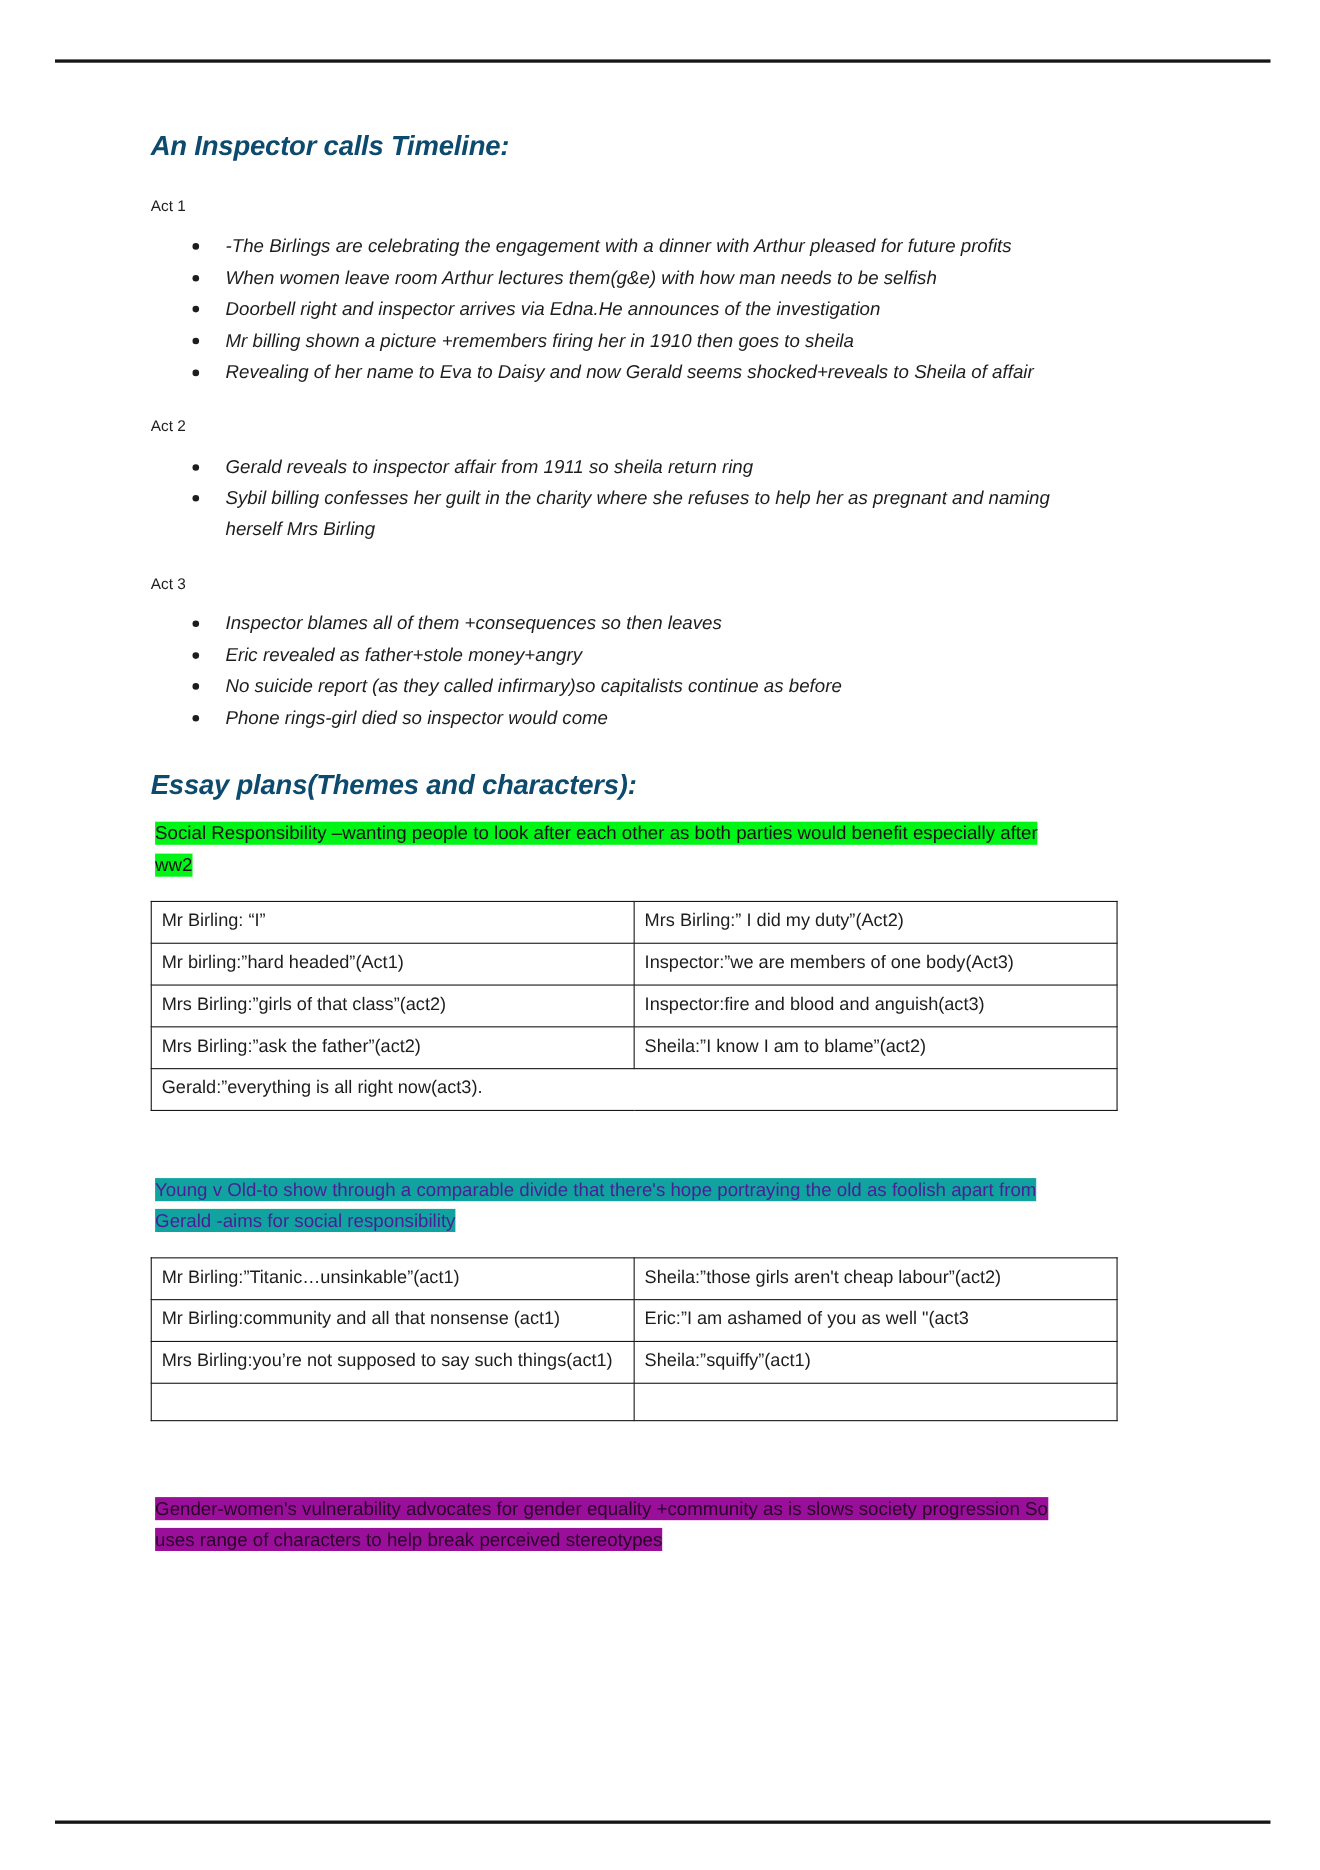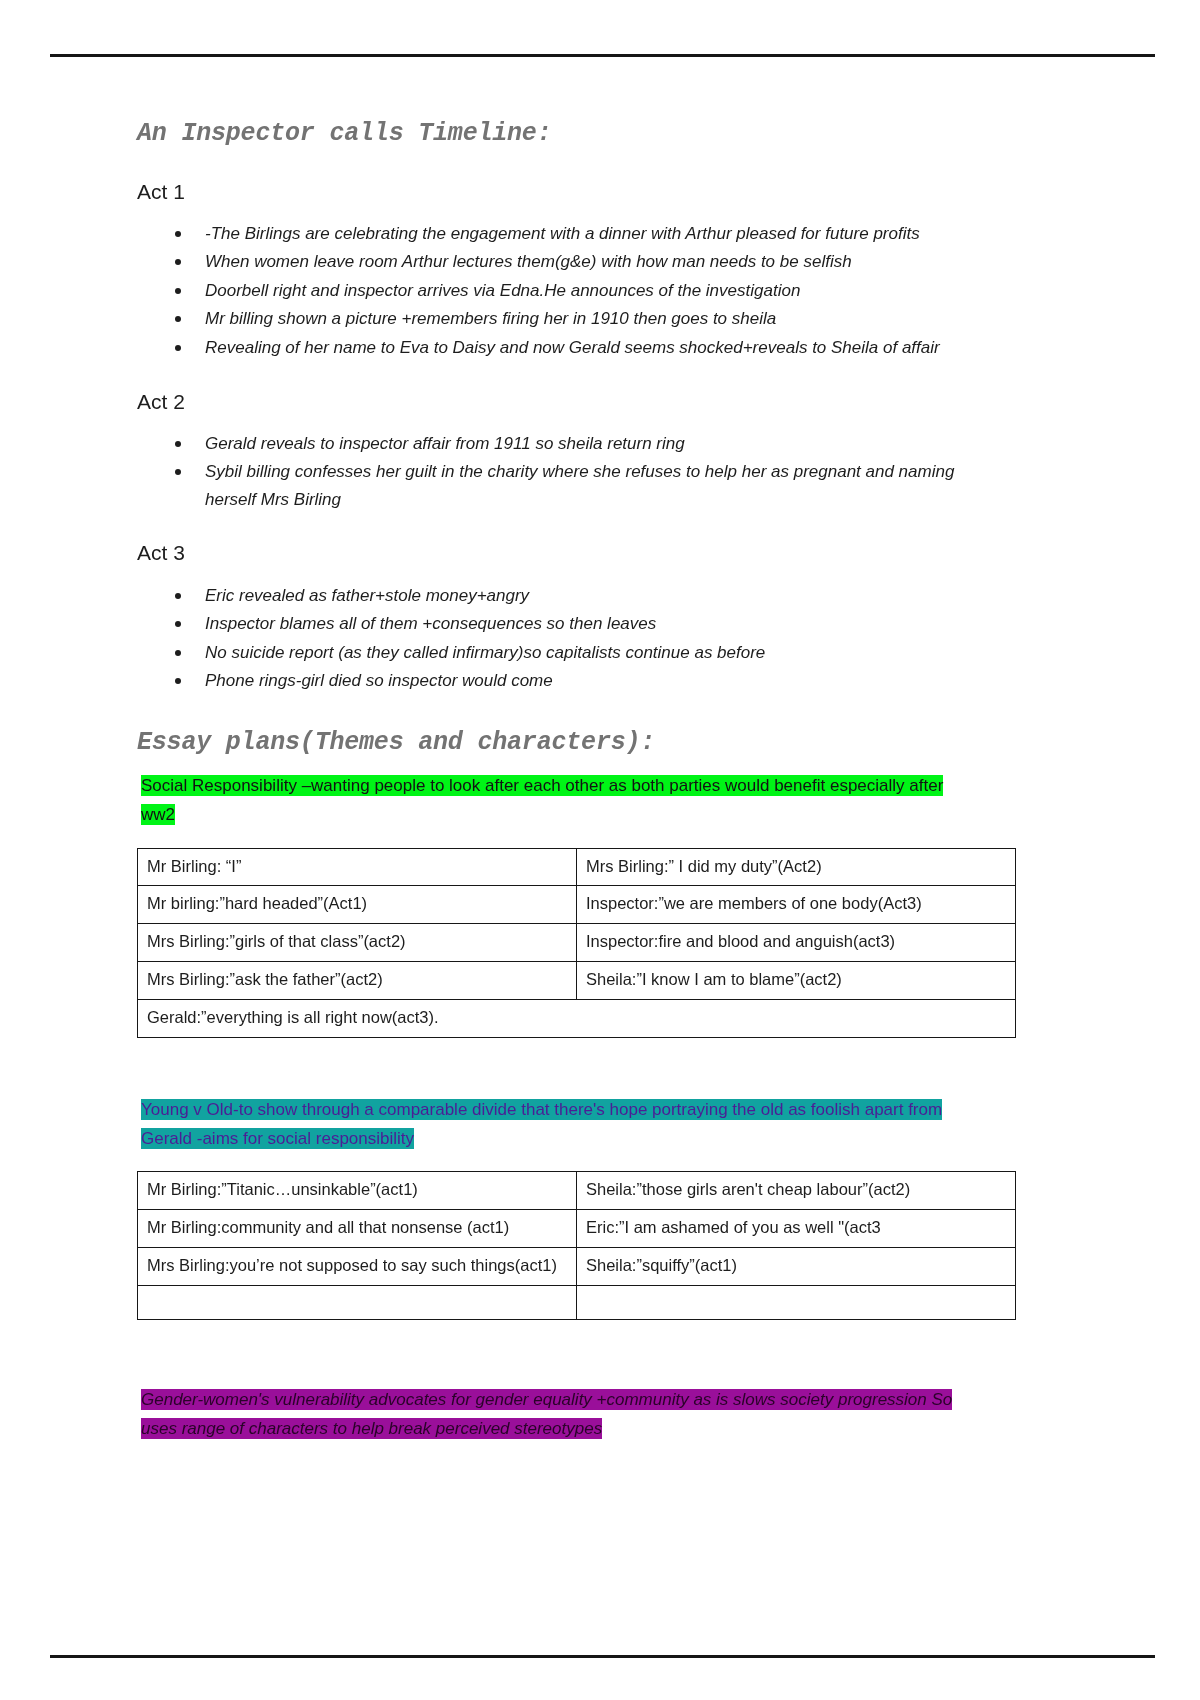--- a/index.html
+++ b/index.html
@@ -40,31 +40,30 @@
     width: 845px;
   }
 
   h1.doc-heading {
     font-size: 25px;
     font-weight: bold;
     font-style: italic;
     letter-spacing: -0.2px;
     margin: 0 0 30px 0;
     line-height: 1.1;
-    color: #737373;
-    font-family: Liberation Mono, monospace;
+    color: #0c4a6e;
   }
 
   h1.doc-heading.second {
     margin-top: 34px;
     margin-bottom: 16px;
   }
 
   .act-label {
-    font-size: 21px;
+    font-size: 14px;
     line-height: 1.35;
     margin: 16px 0 14px 0;
     color: #1d1d1d;
   }
 
   ul.bullets {
     list-style: none;
     margin: 11px 0 26px 0;
     padding: 0;
     font-style: italic;
@@ -94,21 +93,21 @@
     margin: 0 0 18px 0;
     padding-left: 4px;
   }
   .hl-block .hl {
     padding: 1px 0;
     box-decoration-break: clone;
     -webkit-box-decoration-break: clone;
   }
   .hl-green .hl { background: #00f416; color: #121212; }
   .hl-teal  .hl { background: #11a3a0; color: #4c1d95; }
-  .hl-purple .hl { background: #9a0f9a; color: #2a0329; font-style: italic; }
+  .hl-purple .hl { background: #9a0f9a; color: #2a0329; }
 
   .quote-table {
     width: 840px;
     border-collapse: collapse;
     margin: 0 12px 20px 0;
     table-layout: fixed;
   }
   .quote-table td {
     border: 1.6px solid #171717;
     padding: 6px 9px 7px 9px;
@@ -146,22 +145,22 @@
     </ul>
 
     <p class="act-label">Act 2</p>
     <ul class="bullets">
       <li>Gerald reveals to inspector affair from 1911 so sheila return ring</li>
       <li>Sybil billing confesses her guilt in the charity where she refuses to help her as pregnant and naming herself Mrs Birling</li>
     </ul>
 
     <p class="act-label">Act 3</p>
     <ul class="bullets">
+      <li>Inspector blames all of them +consequences so then leaves</li>
       <li>Eric revealed as father+stole money+angry</li>
-      <li>Inspector blames all of them +consequences so then leaves</li>
       <li>No suicide report (as they called infirmary)so capitalists continue as before</li>
       <li>Phone rings-girl died so inspector would come</li>
     </ul>
 
     <h1 class="doc-heading second">Essay plans(Themes and characters):</h1>
 
     <p class="hl-block hl-green"><span class="hl">Social Responsibility –wanting people to look after each other as both parties would benefit especially after ww2</span></p>
 
     <table class="quote-table">
       <tbody>

